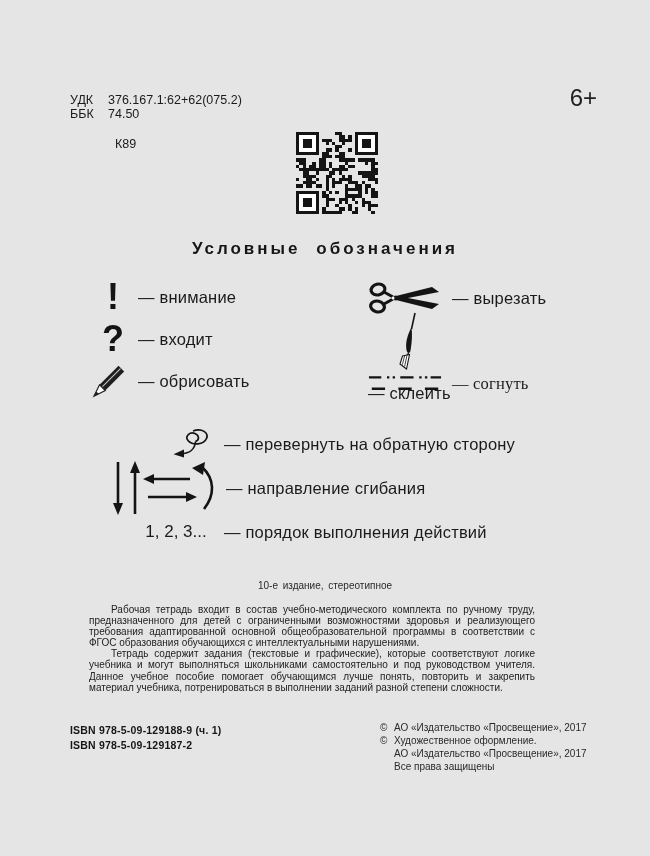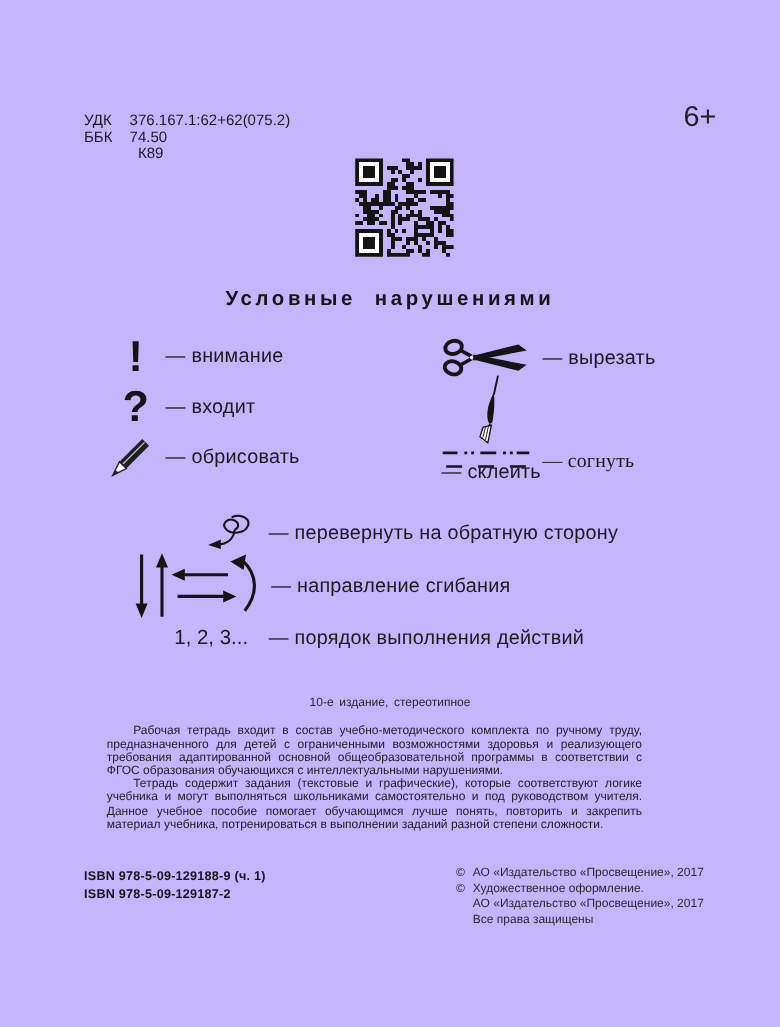--- a/index.html
+++ b/index.html
@@ -1,25 +1,25 @@
 <!DOCTYPE html>
 <html><head>
 <meta charset="utf-8">
 <style>
   html,body{margin:0;padding:0;background:#ffffff;}
   .page{
-    position:relative;width:650px;height:856px;background:#c4b5fd;
+    position:relative;width:650px;height:856px;background:#e5e5e5;
     font-family:"Liberation Sans",sans-serif;color:#1b1b1b;overflow:hidden;
   }
   
   .biblio{position:absolute;left:70px;top:93px;font-size:12.5px;line-height:14px;}
   .biblio .row{display:flex;}
   .biblio .lab{width:32px;}
   .biblio .val{margin-left:6px;}
-  .biblio .code{margin-left:13px;}
+  .biblio .code{margin-left:13px;margin-top:16px;}
   .age{position:absolute;right:53px;top:84px;font-size:24px;color:#222;}
   
   .qr{position:absolute;left:296px;top:132px;width:82px;height:82px;}
   .qr svg{width:100%;height:100%;display:block;}
   
   .legend-title{
     position:absolute;left:0;top:239px;width:100%;text-align:center;
     font-size:17px;font-weight:bold;letter-spacing:3px;word-spacing:8px;color:#161616;
   }
   .lrow{position:absolute;display:flex;align-items:center;gap:10px;}
@@ -276,21 +276,21 @@
         <rect x="8" y="8" width="12" height="12" fill="#141414"></rect>
         <rect x="72" y="0" width="28" height="28" fill="#141414"></rect>
         <rect x="76" y="4" width="20" height="20" fill="#ffffff"></rect>
         <rect x="80" y="8" width="12" height="12" fill="#141414"></rect>
         <rect x="0" y="72" width="28" height="28" fill="#141414"></rect>
         <rect x="4" y="76" width="20" height="20" fill="#ffffff"></rect>
         <rect x="8" y="80" width="12" height="12" fill="#141414"></rect>
       </svg>
   </div>
 
-  <div class="legend-title">Условные нарушениями</div>
+  <div class="legend-title">Условные обозначения</div>
 
   <div class="lrow" style="left:98px;top:278px;height:38px;">
     <span class="ibox" style="width:30px;">
         <span class="glyph">!</span>
       </span>
     <span class="llabel">— внимание</span>
   </div>
 
   <div class="lrow" style="left:98px;top:320px;height:38px;">
     <span class="ibox" style="width:30px;">

